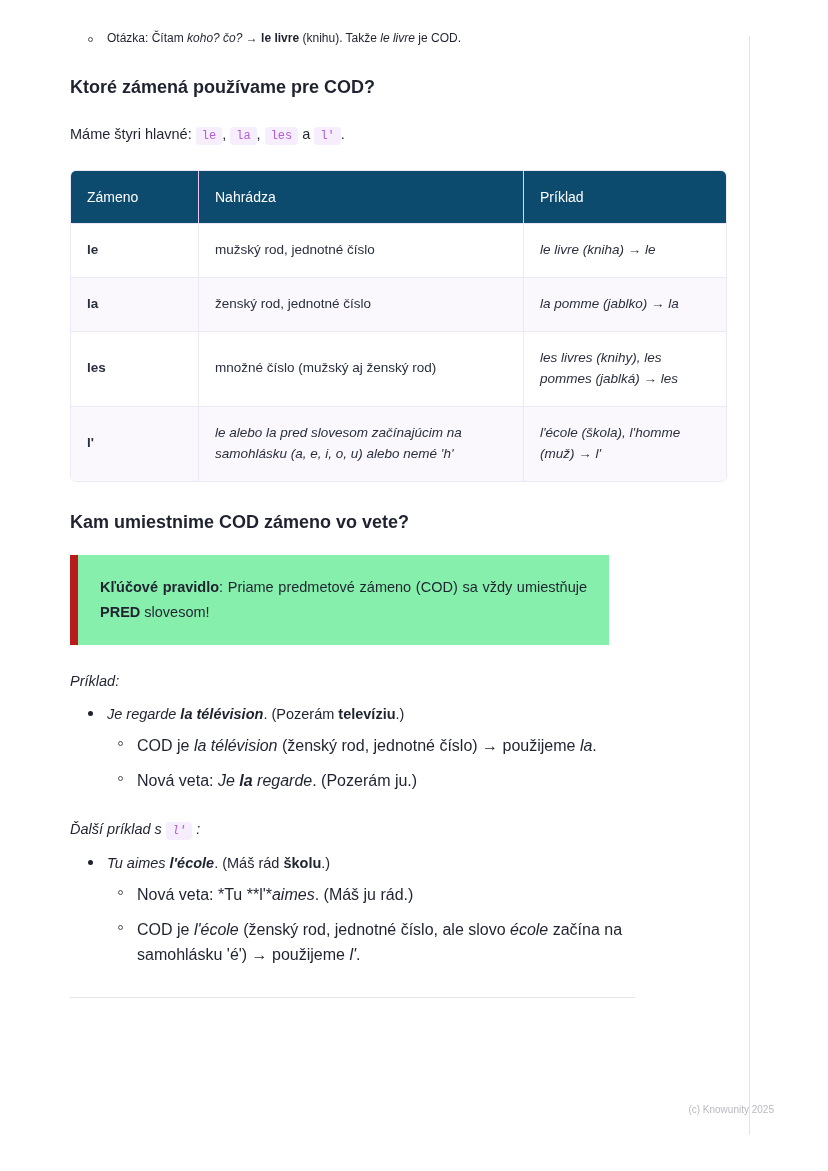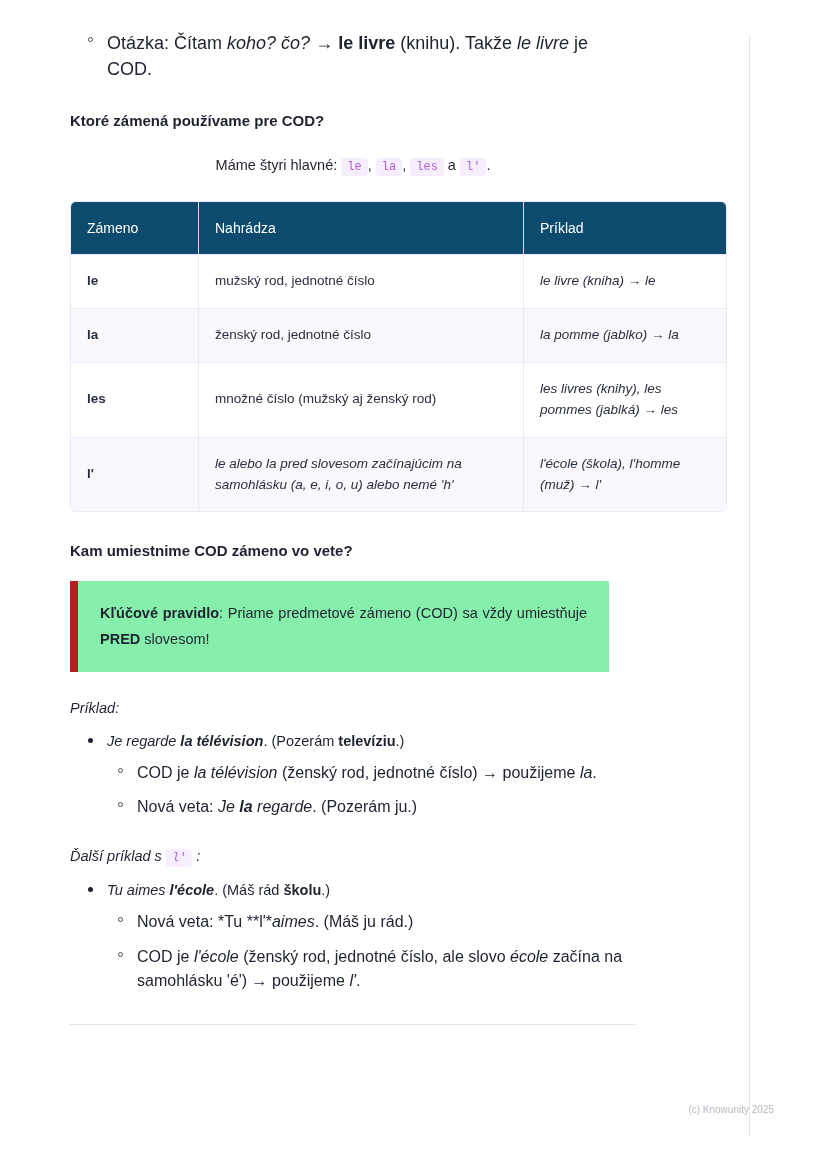--- a/index.html
+++ b/index.html
@@ -32,47 +32,46 @@
   }
   .content {
     position: absolute;
     left: 70px;
     top: 30px;
     width: 566px;
   }
   .topline {
     display: flex;
     align-items: flex-start;
-    font-size: 18px;
+    font-size: 12px;
     line-height: 1.45;
     margin: 0 0 0 0;
     padding-left: 37px;
     position: relative;
   }
   .topline .hollow-bullet {
     position: absolute;
     left: 18px;
     top: 7px;
     width: 5px;
     height: 5px;
     border: 1.2px solid #4a4f5e;
     border-radius: 50%;
     box-sizing: border-box;
   }
   h3.section {
-    font-size: 15px;
+    font-size: 18px;
     font-weight: bold;
     margin: 30px 0 0 0;
     color: #1f2330;
   }
   p.para {
     font-size: 14.5px;
     line-height: 1.5;
     margin: 26px 0 0 0;
-    text-align: center;
   }
   code.chip {
     font-family: "Liberation Mono", monospace;
     background: #f6eefc;
     color: #b25fd3;
     border-radius: 4px;
     padding: 2px 6px;
     font-size: 12px;
   }
   em { font-style: italic; }

